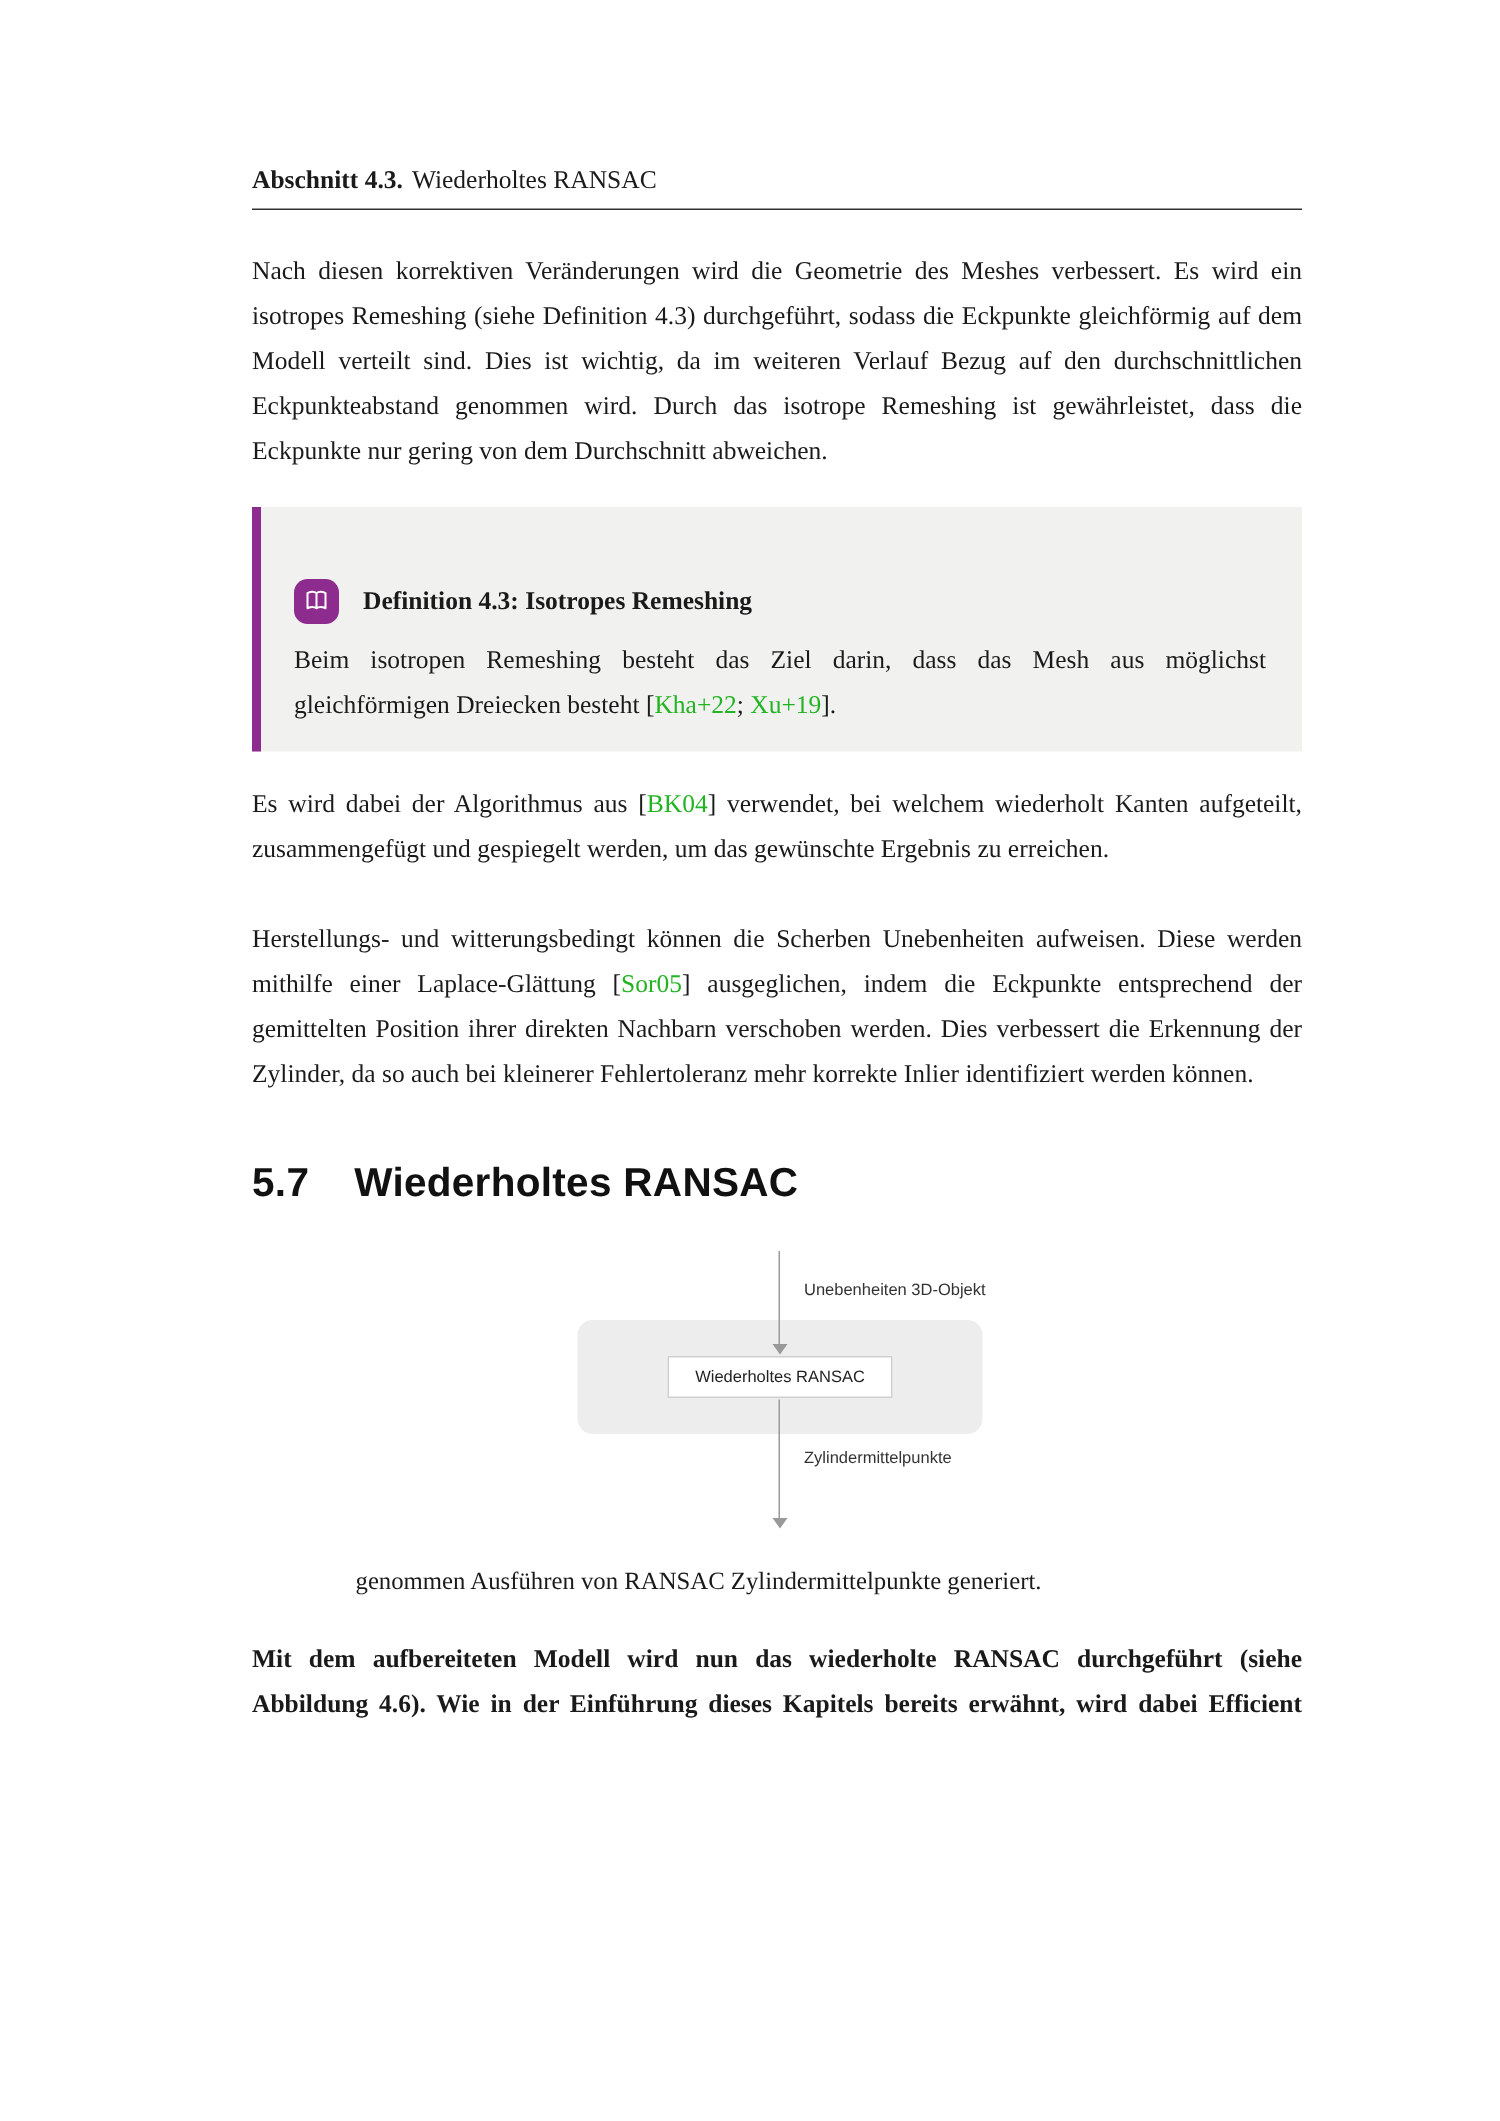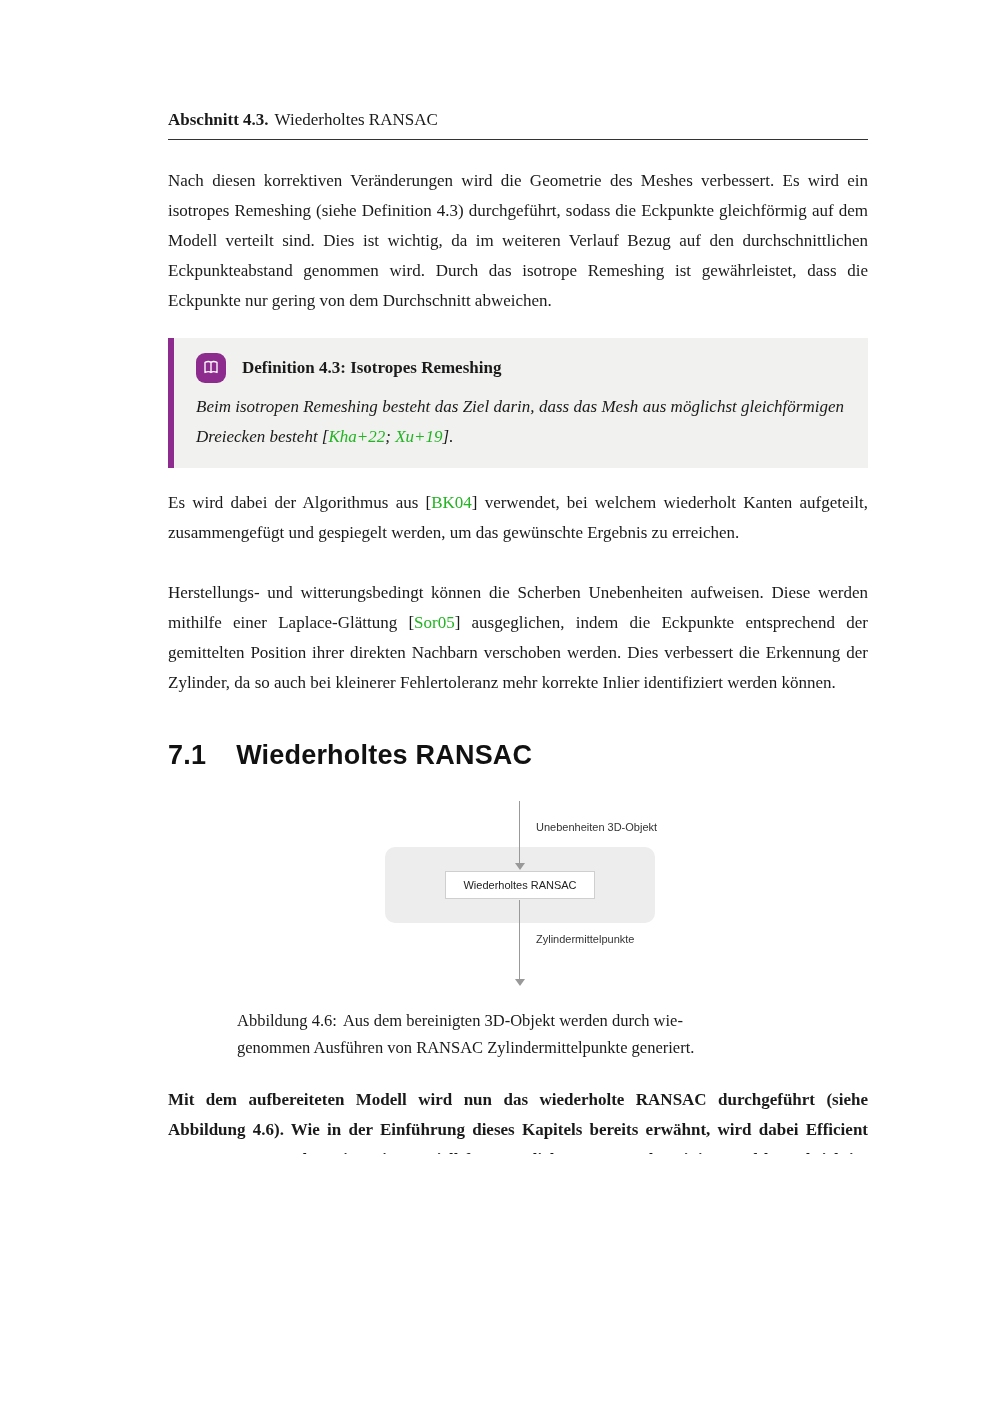--- a/index.html
+++ b/index.html
@@ -40,35 +40,34 @@
     cursor: pointer;
   }
 
   
   .defbox {
     margin-top: 22px;
     background: var(--definition-bg, #f1f1ef);
     border-left: 6px solid var(--accent-purple, #8e2b8e);
     padding: 15px 24px 16px 22px;
   }
-  .def-head { display: flex; align-items: center; gap: 16px; }
+  .def-head { display: flex; align-items: center; gap: 16px; margin-top: 33px; }
   .def-icon {
     width: 30px; height: 30px;
     border-radius: 9px;
     background: var(--accent-purple, #8e2b8e);
     display: flex; align-items: center; justify-content: center;
     flex: 0 0 auto;
   }
   .def-title { font-weight: bold; font-size: 17px; }
   .def-body {
     margin-top: 9px;
     font-size: 17px;
     line-height: 30px;
     text-align: justify;
-    font-style: italic;
   }
 
   
   .section-heading {
     margin-top: 42px;
     font-family: "Liberation Sans", sans-serif;
     font-weight: 700;
     font-size: 27px;
     color: #111111;
     letter-spacing: 0.2px;
@@ -163,35 +162,34 @@
           </span>
         <span class="def-title">Definition 4.3: Isotropes Remeshing</span>
       </div>
       <div class="def-body"><span>Beim isotropen Remeshing besteht das Ziel darin, dass das Mesh aus möglichst gleichförmigen Dreiecken besteht [</span><span class="cite">Kha+22</span><span>; </span><span class="cite">Xu+19</span><span>].</span></div>
     </div>
 
     <p class="par par-after-def"><span>Es wird dabei der Algorithmus aus [</span><span class="cite">BK04</span><span>] verwendet, bei welchem wiederholt Kanten aufgeteilt, zusammengefügt und gespiegelt werden, um das gewünschte Ergebnis zu erreichen.</span></p>
 
     <p class="par par-smoothing"><span>Herstellungs- und witterungsbedingt können die Scherben Unebenheiten aufweisen. Diese werden mithilfe einer Laplace-Glättung [</span><span class="cite">Sor05</span><span>] ausgeglichen, indem die Eckpunkte entsprechend der gemittelten Position ihrer direkten Nachbarn verschoben werden. Dies verbessert die Erkennung der Zylinder, da so auch bei kleinerer Fehlertoleranz mehr korrekte Inlier identifiziert werden können.</span></p>
 
-    <div class="section-heading"><span class="sh-num">7.1</span><span>Wiederholtes RANSAC</span></div>
+    <div class="section-heading"><span class="sh-num">5.7</span><span>Wiederholtes RANSAC</span></div>
 
     <div class="figure">
       <div class="fig-panel"></div>
       <div class="fig-line fig-line-top"></div>
       <div class="fig-arrowhead fig-arrowhead-top"></div>
       <div class="fig-label fig-label-input">Unebenheiten 3D-Objekt</div>
       <div class="fig-process">Wiederholtes RANSAC</div>
       <div class="fig-line fig-line-bottom"></div>
       <div class="fig-arrowhead fig-arrowhead-bottom"></div>
       <div class="fig-label fig-label-output">Zylindermittelpunkte</div>
     </div>
 
     <div class="caption">
-      <div><span class="cap-label">Abbildung 4.6:</span><span>Aus dem bereinigten 3D-Objekt werden durch wie-</span></div>
       <div><span>genommen Ausführen von RANSAC Zylindermittelpunkte generiert.</span></div>
     </div>
 
     <p class="par par-closing"><span>Mit dem aufbereiteten Modell wird nun das wiederholte RANSAC durchgeführt (siehe Abbildung 4.6). Wie in der Einführung dieses Kapitels bereits erwähnt, wird dabei Efficient RANSAC verwendet. Dieses ist speziell für räumliche 3D-Daten konzipiert und berücksichtigt insbesondere neben den Eckpunkten auch die Normalen der Eckpunkte.</span></p>
 
   </div>
 
   <div class="footer-block">
     <div class="footer-chapter">Kapitel 4</div>
     <div>Repeated-RANSAC-Verfahren</div>

